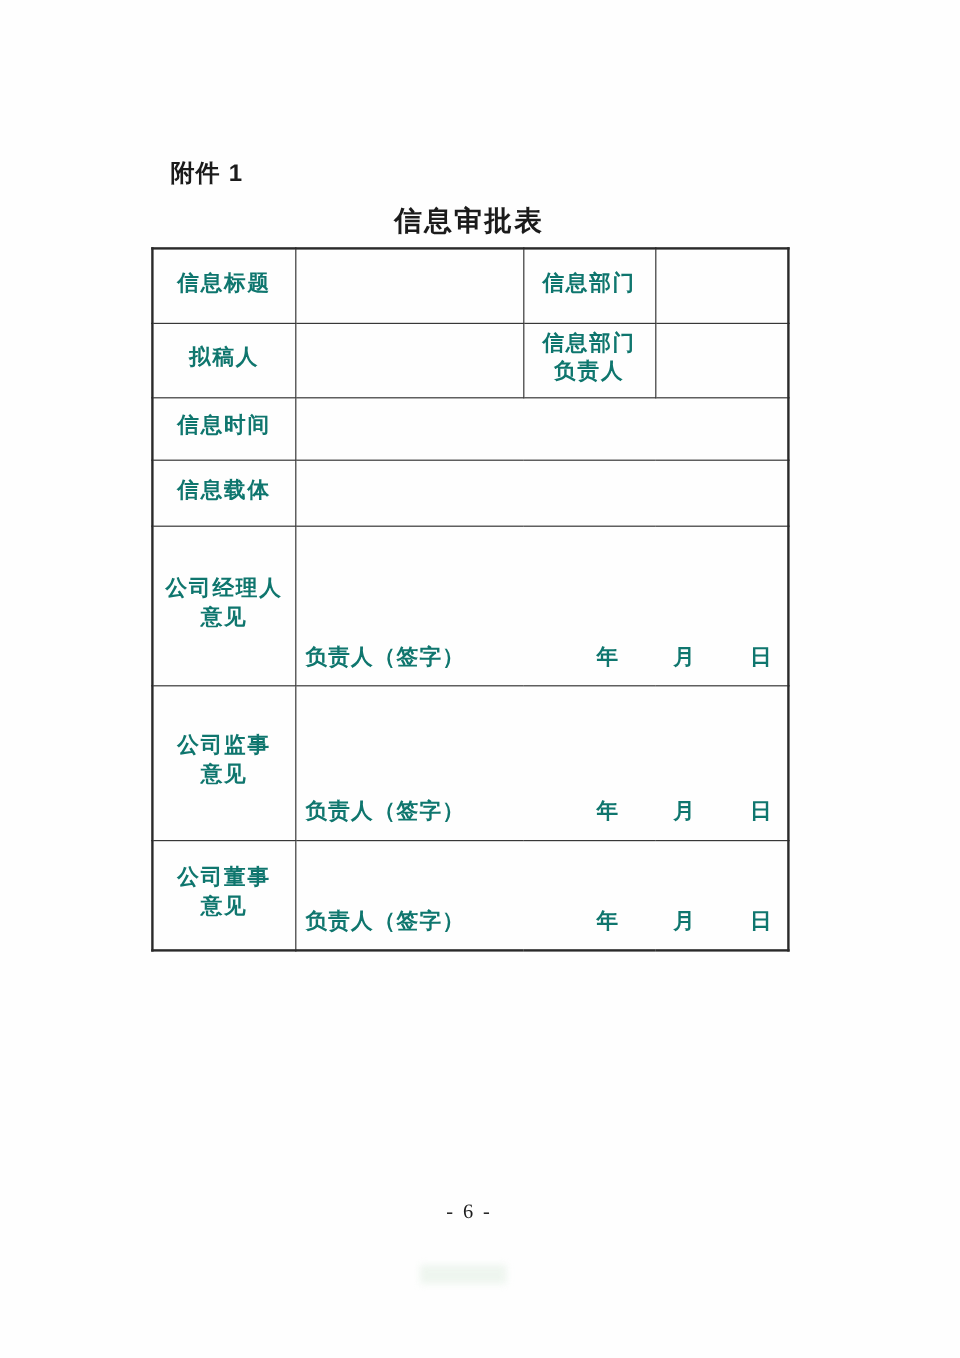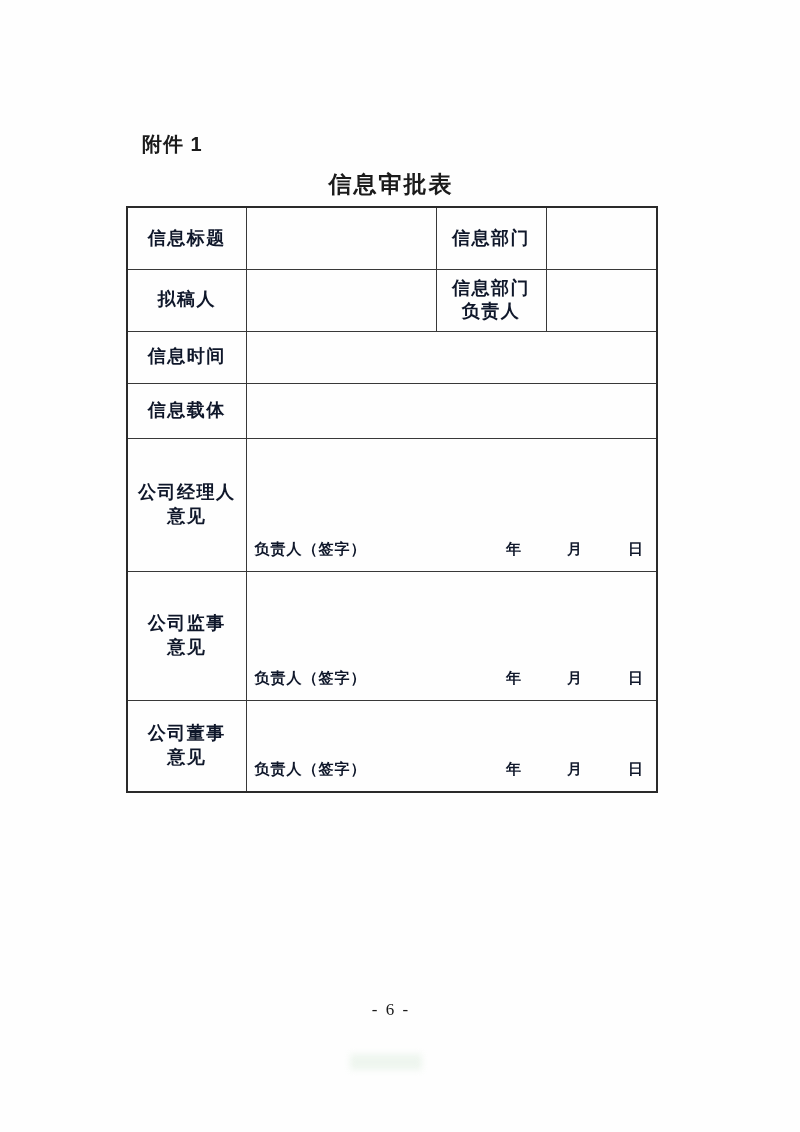--- a/index.html
+++ b/index.html
@@ -15,31 +15,31 @@
     position:absolute;left:126px;top:169px;width:530px;text-align:center;
     font-size:23px;font-weight:700;letter-spacing:2px;
   }
   table.form-table{
     position:absolute;left:126px;top:206px;width:530px;
     border-collapse:collapse;table-layout:fixed;
     border:2px solid #2a2a2a;
   }
   table.form-table td{
     border:1.5px solid #383838;padding:4px;vertical-align:middle;
-    font-size:18px;color:#0f172a;
+    font-size:18px;color:#0f766e;font-family:Liberation Mono, monospace;
   }
   td.lbl{
     text-align:center;font-weight:700;letter-spacing:1.5px;line-height:1.3;
   }
   td.pre{white-space:pre-line;}
   td.opinion-content{position:relative;}
   .sig-line{
     position:absolute;left:8px;right:12px;bottom:12px;
     display:flex;align-items:flex-end;gap:45px;
-    font-size:15px;font-weight:700;letter-spacing:1px;white-space:nowrap;
+    font-size:18px;font-weight:700;letter-spacing:1px;white-space:nowrap;
   }
   .sig-line .year{margin-left:auto;}
   .page-number{
     position:absolute;left:126px;top:1000px;width:530px;text-align:center;
     font-size:17px;letter-spacing:2px;font-weight:400;
   }
   .smudge{
     position:absolute;left:350px;top:1054px;width:72px;height:16px;
     background:#e9f3ea;filter:blur(3px);opacity:.75;
   }

